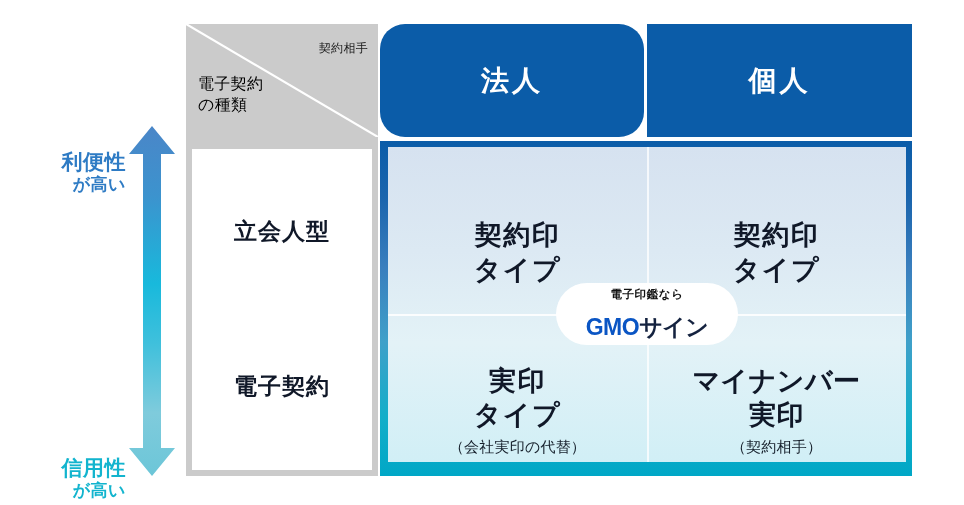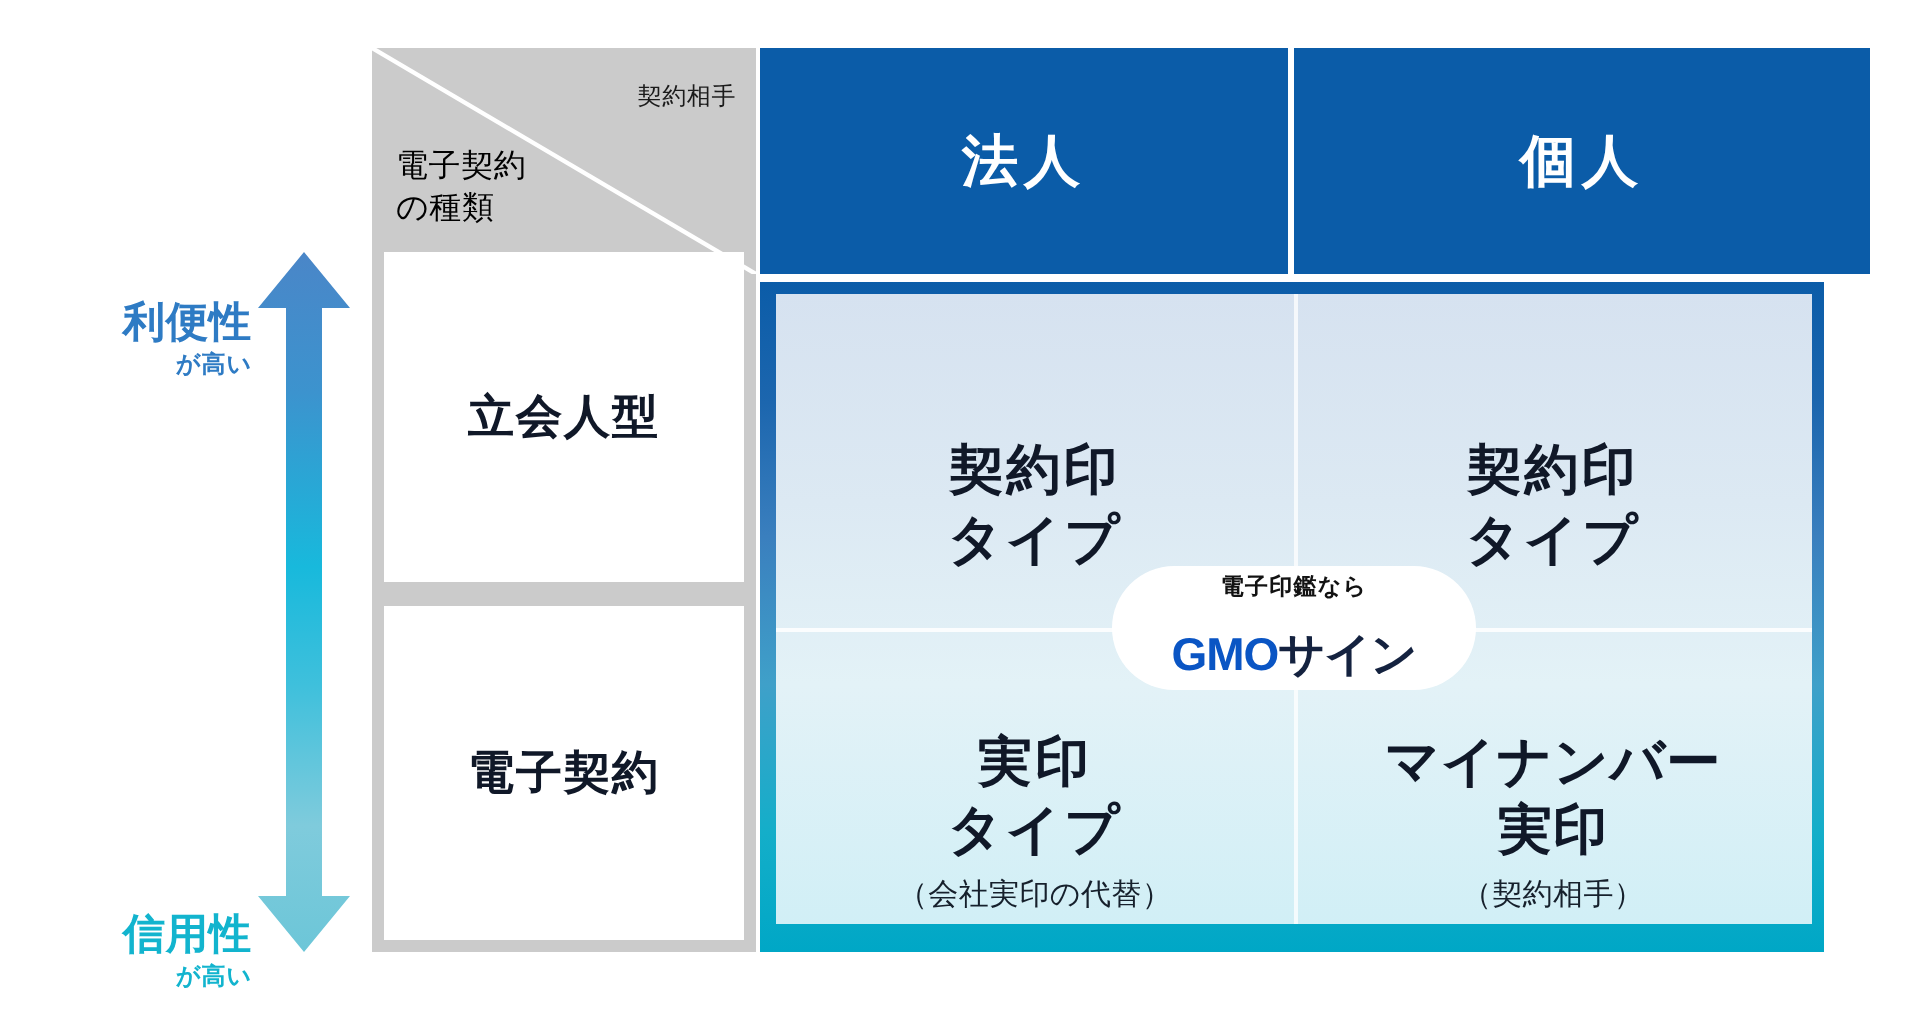--- a/index.html
+++ b/index.html
@@ -39,21 +39,21 @@
     line-height: 1.18;
   }
   .axis-main {
     font-size: 21px;
     font-weight: bold;
     letter-spacing: 0.5px;
     display: block;
     margin-top: 24px;
   }
   .axis-sub {
-    font-size: 12px;
+    font-size: 17px;
     font-weight: bold;
     letter-spacing: 0.5px;
     display: block;
   }
   .axis-top-color { color: #2E7BC4; }
   .axis-bottom-color { color: #12B4CE; }
 
   .arrow-wrap {
     position: absolute;
     left: 128px;
@@ -119,41 +119,41 @@
   
   .rowhead {
     position: absolute;
     left: 6px;
     width: 180px;
     background: #ffffff;
     display: flex;
     align-items: center;
     justify-content: center;
   }
-  .rowhead-1 { top: 102px; height: 165px; }
+  .rowhead-1 { top: 125px; height: 165px; }
   .rowhead-2 { top: 279px; height: 167px; }
   .rowhead span {
     font-size: 23px;
     font-weight: bold;
     color: #101828;
     letter-spacing: 1px;
   }
 
   
   .colhead {
     position: absolute;
     top: 0;
     height: 113px;
     background: #0B5CA8;
     display: flex;
     align-items: center;
     justify-content: center;
   }
-  .colhead-1 { left: 194px; width: 264px; }
-  .colhead-2 { left: 461px; width: 288px; }
+  .colhead-1 { left: 194px; width: 264px; border-radius: 25px; }
+  .colhead-2 { left: 461px; width: 265px; }
   .colhead span {
     font-size: 28px;
     font-weight: bold;
     color: #ffffff;
     letter-spacing: 3px;
   }
 
   
   .body-panel {
     position: absolute;

